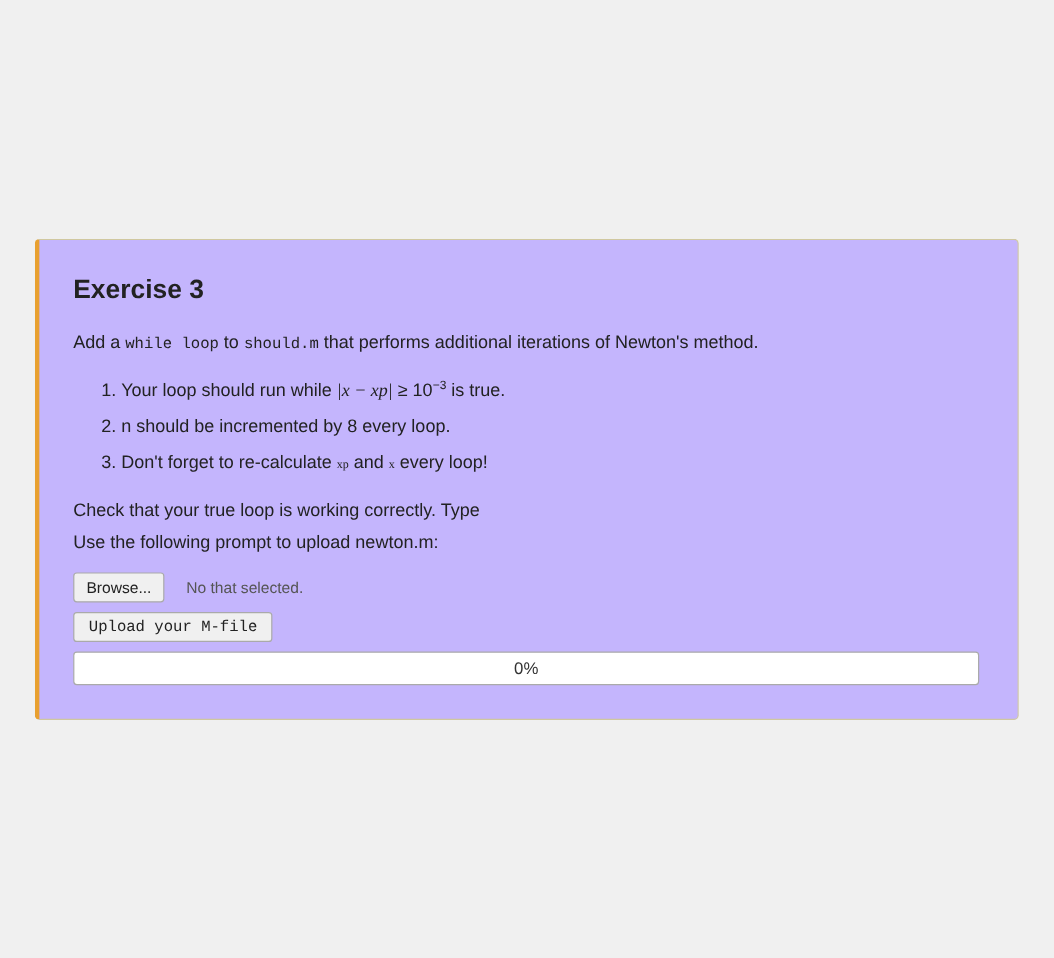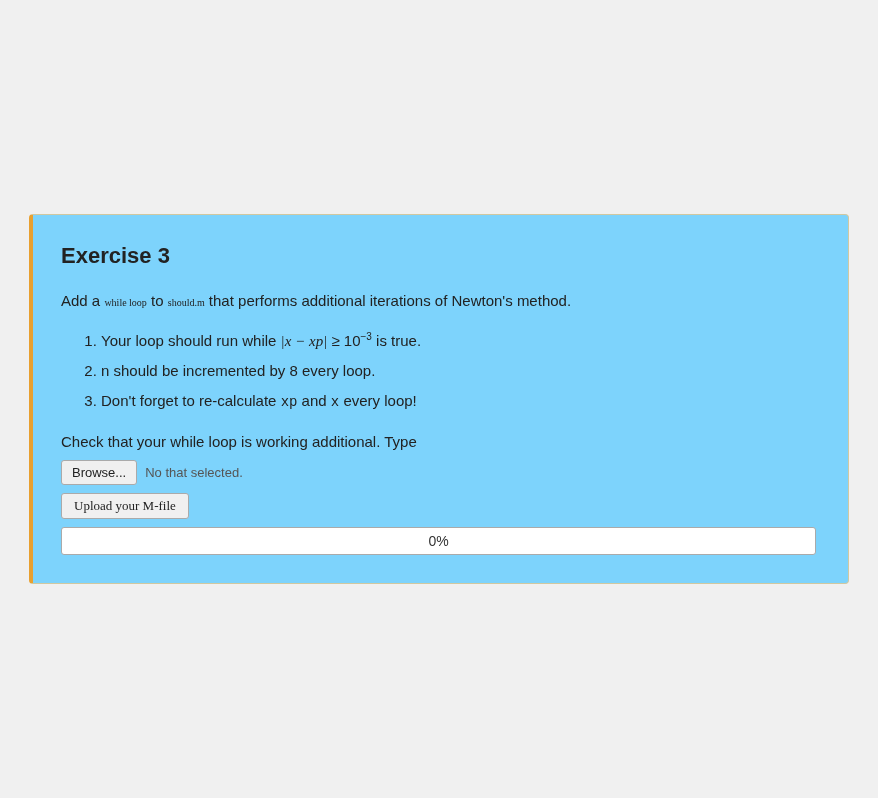--- a/index.html
+++ b/index.html
@@ -11,21 +11,21 @@
     body {
       background: #f0f0f0;
       display: flex;
       justify-content: center;
       align-items: center;
       min-height: 100vh;
       font-family: Georgia, serif;
     }
 
     .exercise-card {
-      background: #7dd3fc;
+      background: #c4b5fd;
       border: 1px solid #d0c8a0;
       border-radius: 4px;
       padding: 28px 32px 28px 28px;
       width: 820px;
       border-left: 4px solid #e8a030;
     }
 
     .exercise-title {
       font-size: 22px;
       font-weight: bold;
@@ -36,43 +36,43 @@
 
     .intro-text {
       font-size: 15px;
       color: #222;
       margin-bottom: 18px;
       line-height: 1.6;
       font-family: Arial, sans-serif;
     }
 
     .intro-text code {
-      font-family: Liberation Serif, serif;
-      font-size: 10px;
+      font-family: Liberation Mono, monospace;
+      font-size: 13px;
     }
 
     .intro-text strong {
       font-weight: normal;
     }
 
     .numbered-list {
       margin: 0 0 18px 40px;
       font-family: Arial, sans-serif;
       font-size: 15px;
       color: #222;
     }
 
     .numbered-list li {
       margin-bottom: 6px;
       line-height: 1.6;
     }
 
     .numbered-list li code {
-      font-family: Liberation Mono, monospace;
-      font-size: 14px;
+      font-family: Liberation Serif, serif;
+      font-size: 10px;
     }
 
     .math-inline {
       font-style: italic;
       font-family: Georgia, serif;
     }
 
     .check-text {
       font-size: 15px;
       color: #222;
@@ -102,21 +102,21 @@
     .upload-text {
       font-size: 15px;
       color: #222;
       margin-bottom: 14px;
       font-family: Arial, sans-serif;
     }
 
     .upload-row {
       display: flex;
       align-items: center;
-      gap: 8px;
+      gap: 18px;
       margin-bottom: 8px;
     }
 
     .browse-button {
       background: #f0f0f0;
       border: 1px solid #aaa;
       border-radius: 3px;
       padding: 4px 10px;
       font-size: 13px;
       cursor: pointer;
@@ -130,21 +130,21 @@
       font-family: Arial, sans-serif;
     }
 
     .upload-button {
       background: #f0f0f0;
       border: 1px solid #aaa;
       border-radius: 3px;
       padding: 4px 12px;
       font-size: 13px;
       cursor: pointer;
-      font-family: Liberation Serif, serif;
+      font-family: Liberation Mono, monospace;
       color: #222;
       display: block;
       margin-bottom: 8px;
     }
 
     .progress-bar-container {
       width: 100%;
       border: 1px solid #aaa;
       border-radius: 3px;
       background: #fff;
@@ -185,23 +185,24 @@
       Your loop should run while <span class="math-inline">|x − xp|</span> ≥ 10<sup>−3</sup> is true.
     </li>
     <li>
       n should be incremented by 8 every loop.
     </li>
     <li>
       Don't forget to re-calculate <code>xp</code> and <code>x</code> every loop!
     </li>
   </ol>
 
-  <p class="check-text">Check that your while loop is working additional. Type</p>
-
-
+  <p class="check-text">Check that your true loop is working correctly. Type</p>
+
+
+  <p class="upload-text section-gap">Use the following prompt to upload newton.m:</p>
 
   <div class="upload-row">
     <button class="browse-button">Browse...</button>
     <span class="no-file-label">No that selected.</span>
   </div>
 
   <button class="upload-button">Upload your M-file</button>
 
   <div class="progress-bar-container">
     <span class="progress-label">0%</span>

